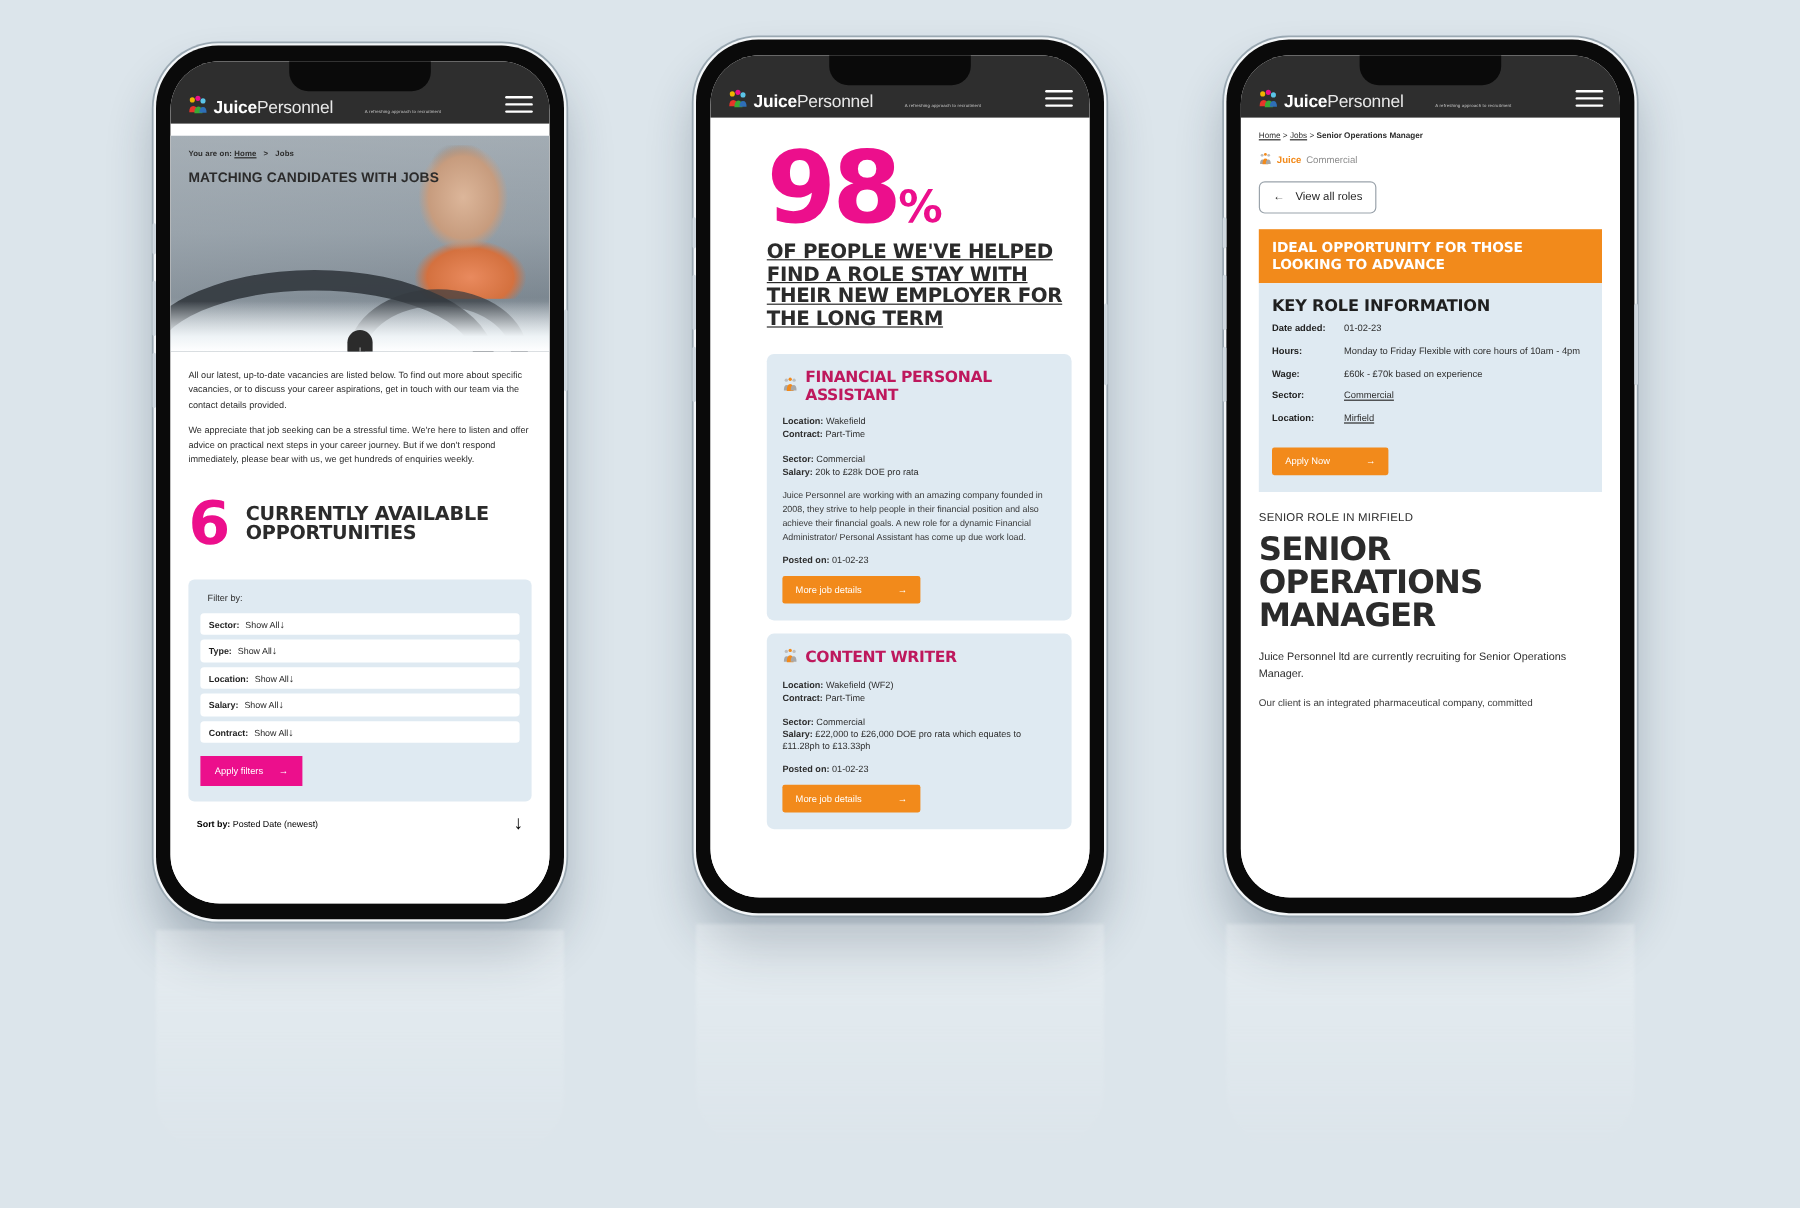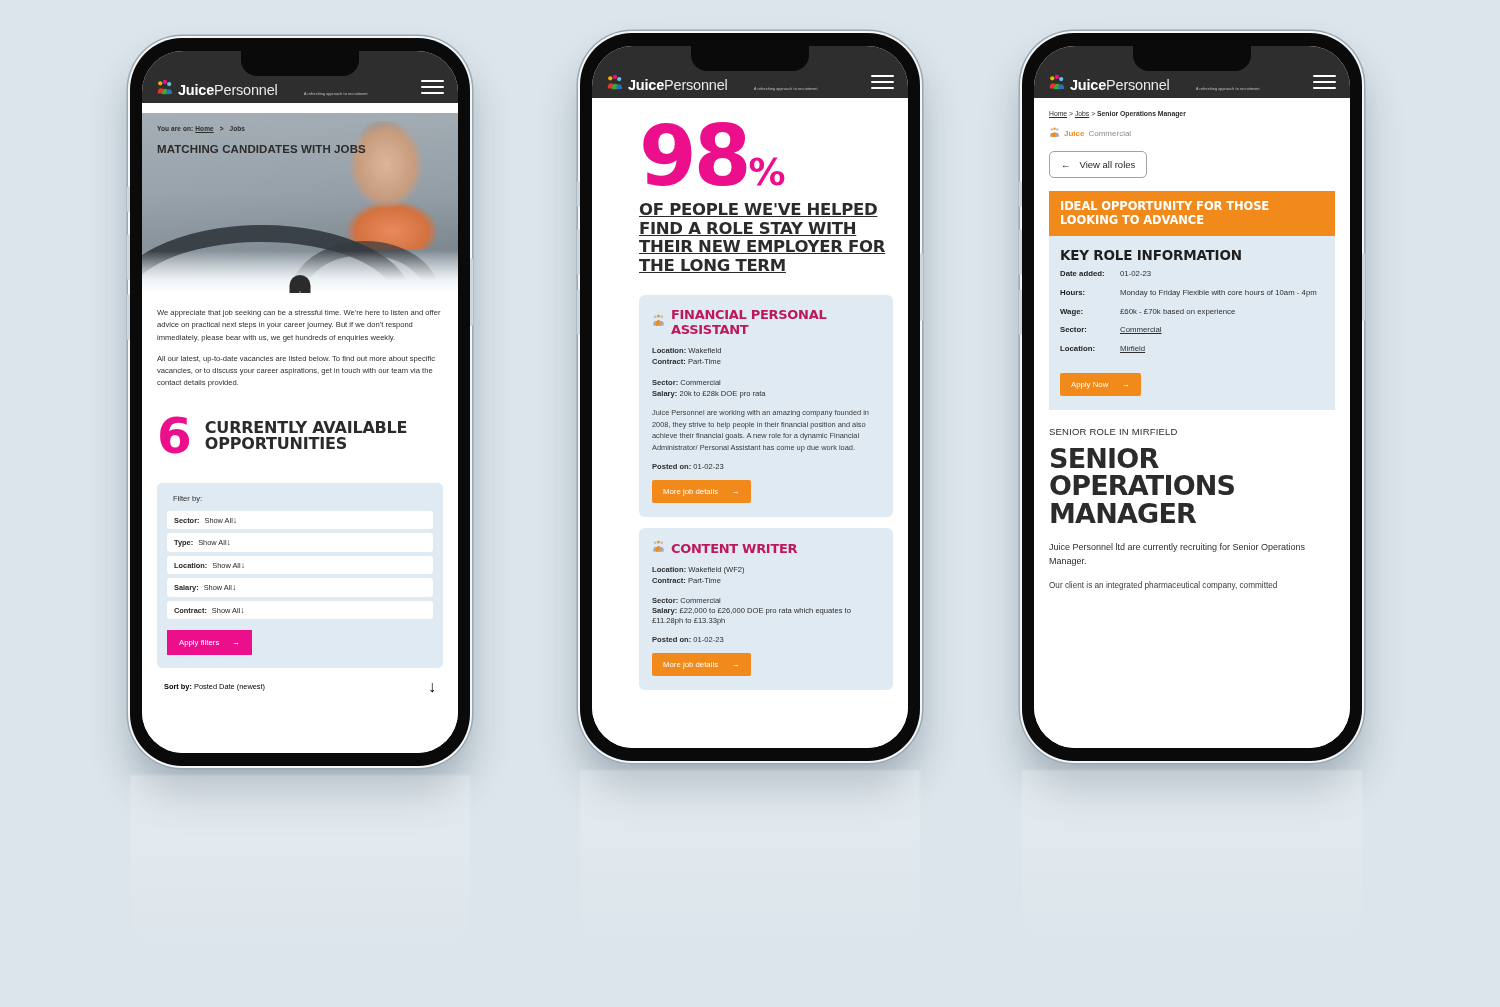--- a/index.html
+++ b/index.html
@@ -207,21 +207,21 @@
     font-family: "DejaVu Sans", sans-serif;
     font-size: 13px; font-weight: 700; color: #be185d;
     text-transform: uppercase; letter-spacing: -.3px;
   }
   .job-meta { font-size: 7.6px; line-height: 1.45; color: #2e2e2e; margin-top: 8px; }
   .job-meta b { font-weight: 700; }
   .job-meta2 { font-size: 7.6px; line-height: 1.45; color: #2e2e2e; margin-top: 10px; }
   .job-desc { font-size: 7.4px; line-height: 1.56; color: #3a3a3a; margin-top: 8px; }
   .job-posted { font-size: 7.6px; color: #2e2e2e; margin-top: 9px; }
   .btn-orange {
-    display: inline-flex; align-items: flex-end; gap: 14px;
+    display: inline-flex; align-items: flex-end; gap: 30px;
     background: #f28a1b; color: #fff; font-size: 7.8px;
     padding: 7px 11px; margin-top: 9px; border: none; cursor: pointer;
     border-radius: 2px;
   }
 
   
   .crumb3 { font-size: 6.8px; color: #2c2c2c; margin-top: 12px; }
   .crumb3 a { color: #2c2c2c; text-decoration: underline; }
   .crumb3 b { font-weight: 700; }
   .subbrand {
@@ -312,22 +312,22 @@
               <span class="sep">&gt;</span>
               <span>Jobs</span>
             </div>
             <div class="kicker">MATCHING CANDIDATES WITH JOBS</div>
           </div>
           <div class="scroll-pill">↓</div>
         </div>
 
         <div class="pad">
           <div class="body-copy">
+            <p>All our latest, up-to-date vacancies are listed below. To find out more about specific vacancies, or to discuss your career aspirations, get in touch with our team via the contact details provided.</p>
             <p>We appreciate that job seeking can be a stressful time. We're here to listen and offer advice on practical next steps in your career journey. But if we don't respond immediately, please bear with us, we get hundreds of enquiries weekly.</p>
-            <p>All our latest, up-to-date vacancies are listed below. To find out more about specific vacancies, or to discuss your career aspirations, get in touch with our team via the contact details provided.</p>
           </div>
 
           <div class="stat-row">
             <div class="stat-num">6</div>
             <div class="stat-label">CURRENTLY AVAILABLE OPPORTUNITIES</div>
           </div>
 
           <div class="filter-card">
             <div class="filter-title">Filter by:</div>
 

